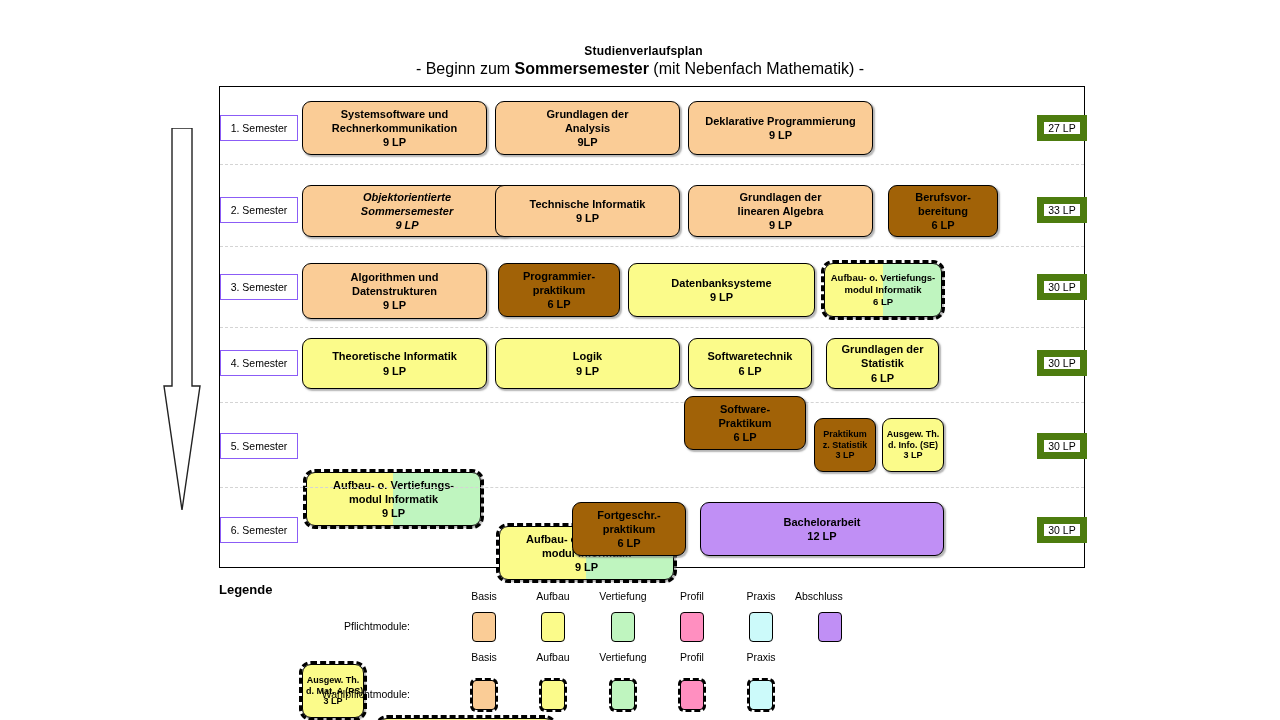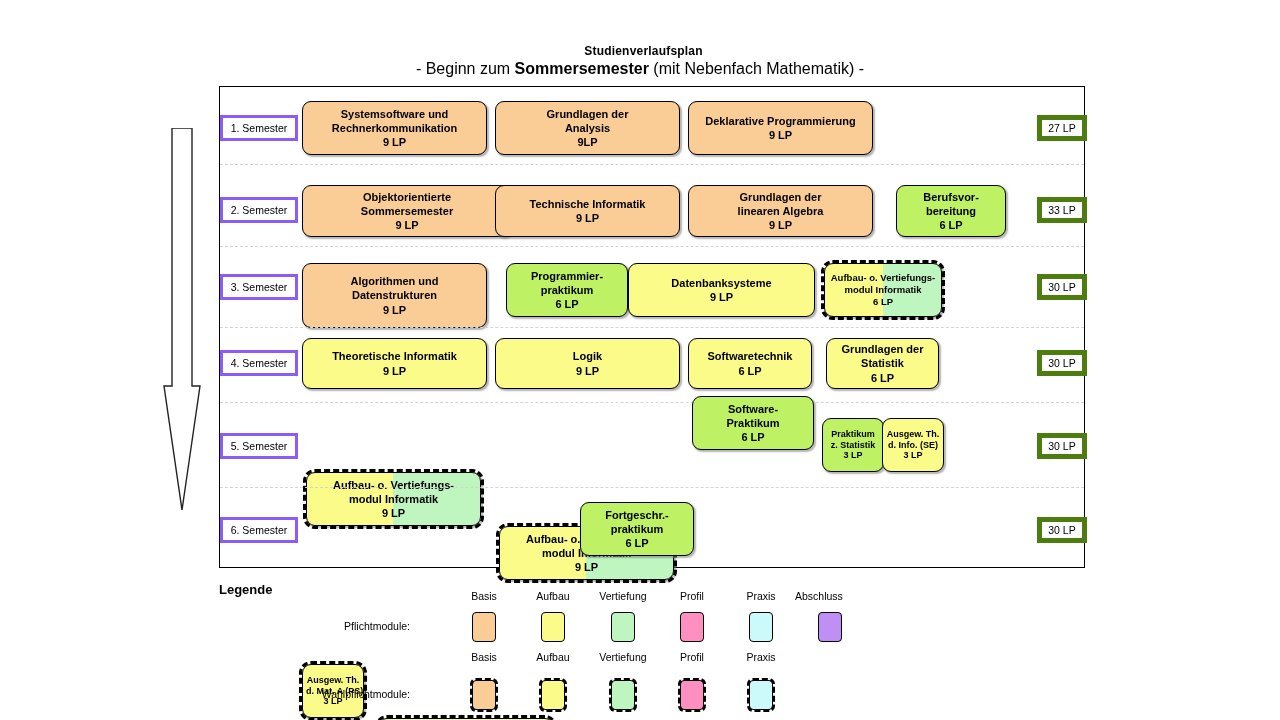--- a/index.html
+++ b/index.html
@@ -29,47 +29,47 @@
     position:absolute;left:220px;width:864px;height:0;
     border-top:1px dashed #d4d4d4;
   }
 
   
   .arrow{position:absolute;left:158px;top:128px;width:50px;height:390px;}
 
   
   .semlabel{
     position:absolute;width:78px;height:26px;background:#fff;
-    border:3px solid #8b5cf6;box-sizing:border-box;
+    border:1px solid #8b5cf6;box-sizing:border-box;
     font-size:10.5px;display:flex;align-items:center;justify-content:center;
   }
   
   .lpbox{
     position:absolute;width:50px;height:26px;background:#fff;
-    border:5px solid #4d7c0f;box-sizing:border-box;
+    border:7px solid #4d7c0f;box-sizing:border-box;
     font-size:10.5px;display:flex;align-items:center;justify-content:center;
     z-index:5;
   }
 
   
   .module{
     position:absolute;box-sizing:border-box;
     border:1px solid #000;border-radius:9px;
     display:flex;align-items:center;justify-content:center;
     text-align:center;font-size:11px;font-weight:bold;line-height:1.30;
     overflow:visible;white-space:nowrap;
     box-shadow:1.5px 1.5px 1.5px rgba(120,120,120,.55);
   }
   .module .mtxt{width:100%;padding:0 3px;box-sizing:border-box;}
   .module.small{font-size:9.5px;line-height:1.25;}
   .module.tiny{font-size:9px;line-height:1.22;}
 
   .c-basis     {background:#FACC96;}
   .c-aufbau    {background:#FBFB8A;align-items:center;}
-  .c-praxis    {background:#bef264;margin-left:8px;}
+  .c-praxis    {background:#a16207;}
   .c-abschluss {background:#C08FF5;}
   
   .c-split{background:linear-gradient(to right,#FBFB8A 0%,#FBFB8A 50%,#BFF5BF 50%,#BFF5BF 100%);}
 
   
   .wp{position:relative;}
   .wp::after{
     content:"";position:absolute;left:-4px;top:-4px;right:-4px;bottom:-4px;
     border:3px dashed #000;border-radius:12px;pointer-events:none;
   }
@@ -123,21 +123,21 @@
       </div>
       <div class="module c-basis" style="left: 688px; top: 101px; width: 185px; height: 54px;">
         <div class="mtxt">
           <div>Deklarative Programmierung</div>
           <div>9 LP</div>
         </div>
       </div>
       <div class="rowsep" style="top: 164px;"></div>
       <div class="semlabel" style="left: 220px; top: 197px;">2. Semester</div>
       <div class="lpbox" style="left: 1037px; top: 197px;">33 LP</div>
-      <div class="module c-basis" style="left: 302px; top: 185px; width: 210px; height: 52px;">
+      <div class="module c-basis" style="left: 302px; top: 185px; width: 210px; height: 52px; font-style: italic;">
         <div class="mtxt">
           <div>Objektorientierte</div>
           <div>Sommersemester</div>
           <div>9 LP</div>
         </div>
       </div>
       <div class="module c-basis" style="left: 495px; top: 185px; width: 185px; height: 52px;">
         <div class="mtxt">
           <div>Technische Informatik</div>
           <div>9 LP</div>
@@ -153,21 +153,21 @@
       <div class="module c-praxis" style="left: 888px; top: 185px; width: 110px; height: 52px;">
         <div class="mtxt">
           <div>Berufsvor-</div>
           <div>bereitung</div>
           <div>6 LP</div>
         </div>
       </div>
       <div class="rowsep" style="top: 246px;"></div>
       <div class="semlabel" style="left: 220px; top: 274px;">3. Semester</div>
       <div class="lpbox" style="left: 1037px; top: 274px;">30 LP</div>
-      <div class="module c-basis" style="left: 302px; top: 263px; width: 185px; height: 65px;">
+      <div class="module c-basis" style="left: 302px; top: 263px; width: 185px; height: 56px;">
         <div class="mtxt">
           <div>Algorithmen  und</div>
           <div>Datenstrukturen</div>
           <div>9 LP</div>
         </div>
       </div>
       <div class="module c-praxis" style="left: 498px; top: 263px; width: 122px; height: 54px;">
         <div class="mtxt">
           <div>Programmier-</div>
           <div>praktikum</div>
@@ -262,20 +262,26 @@
           <div>d. Mat. A (PS)</div>
           <div>3 LP</div>
         </div>
       </div>
       <div class="module c-aufbau wp" style="left: 378px; top: 502px; width: 176px; height: 54px;"></div>
       <div class="module c-praxis" style="left: 572px; top: 502px; width: 114px; height: 54px;">
         <div class="mtxt">
           <div>Fortgeschr.-</div>
           <div>praktikum</div>
           <div>6 LP</div>
+        </div>
+      </div>
+      <div class="module c-abschluss" style="left: 700px; top: 502px; width: 244px; height: 54px;">
+        <div class="mtxt">
+          <div>Bachelorarbeit</div>
+          <div>12 LP</div>
         </div>
       </div>
     </div>
 
   <div class="legend-title">Legende</div>
   <div id="legend-layer">
       <div class="legend-colhead" style="left: 280px; top: 620px; width: 130px; text-align: right;">Pflichtmodule:</div>
       <div class="legend-colhead" style="left: 280px; top: 688px; width: 130px; text-align: right;">Wahlpflichtmodule:</div>
       <div class="legend-colhead" style="left: 449px; top: 590px; width: 70px; text-align: center;">Basis</div>
       <div class="sw" style="left: 472px; top: 612px; background: rgb(250, 204, 150);"></div>

